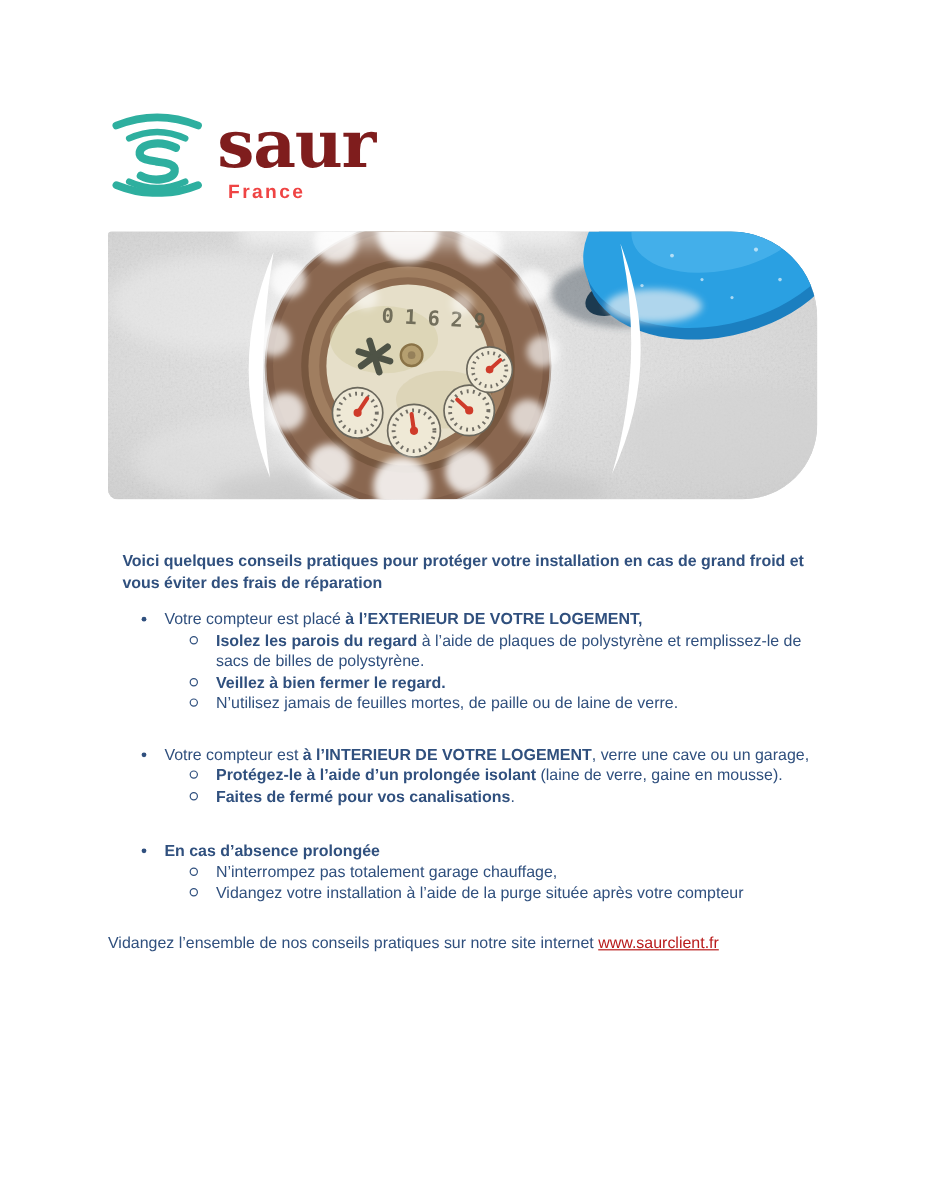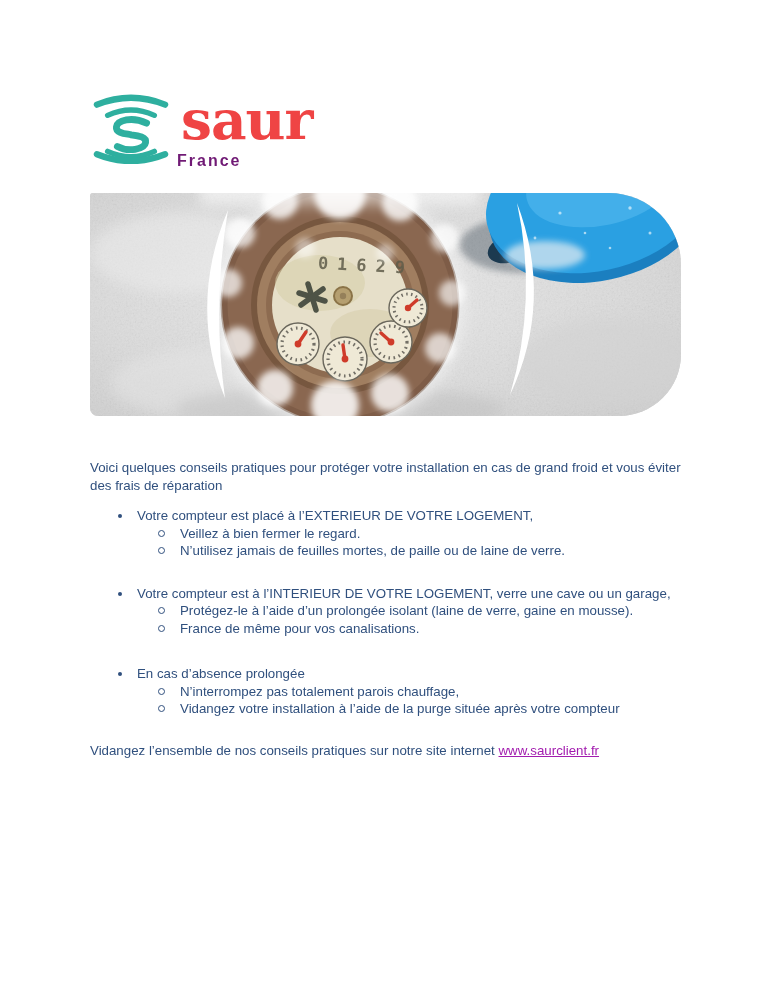--- a/index.html
+++ b/index.html
@@ -5,56 +5,56 @@
   html,body{margin:0;padding:0;}
   body{
     width:773px;height:1000px;background:#ffffff;position:relative;
     font-family:"Liberation Sans",sans-serif;overflow:hidden;
   }
   
   .logo-icon{position:absolute;left:90px;top:90px;width:82px;height:74px;}
   .brand{
     position:absolute;left:181px;top:94px;
     font-family:"DejaVu Serif",serif;font-weight:bold;
-    font-size:55px;line-height:52px;color:#ef4444;letter-spacing:-1px;
+    font-size:55px;line-height:52px;color:#7f1d1d;letter-spacing:-1px;
   }
   .region{
-    position:absolute;left:177px;top:152px;
-    font-size:16px;font-weight:600;letter-spacing:2px;color:#701a75;
+    position:absolute;left:190px;top:152px;
+    font-size:16px;font-weight:600;letter-spacing:2px;color:#ef4444;
   }
   
   .photo{
     position:absolute;left:90px;top:193px;width:591px;height:223px;
     border-radius:3px 72px 62px 8px;overflow:hidden;background:#dcdcdc;
   }
   .photo svg{display:block;}
   
   .content{
     position:absolute;left:90px;top:459px;width:596px;
     color:#30507e;font-size:13.3px;line-height:17.5px;
   }
-  .intro{font-weight:normal;margin:0 0 13px 0;}
+  .intro{font-weight:bold;margin:0 0 13px 12px;}
   .sec{margin:0;padding:0;list-style:none;}
   .sec1{margin-bottom:25px;}
   .sec2{margin-bottom:28px;}
   .sec3{margin-bottom:24px;}
   .l1{position:relative;padding-left:47px;}
   .l2{position:relative;padding-left:90px;}
   .dot{
     position:absolute;left:28px;top:7px;width:4px;height:4px;
     border-radius:50%;background:#30507e;
   }
   .ring{
     position:absolute;left:68px;top:5px;width:5px;height:5px;
     border:1.3px solid #30507e;border-radius:50%;background:transparent;
   }
-  .b{font-weight:normal;}
+  .b{font-weight:bold;}
   .closing{margin:0 0 16px 0;}
   .linkline{margin:0;}
-  .weblink{color:#a21caf;text-decoration:underline;cursor:pointer;}
+  .weblink{color:#b91c1c;text-decoration:underline;cursor:pointer;}
 </style>
 </head>
 <body>
 
 <div class="logo-icon">
   <svg width="82" height="74" viewBox="0 0 82 76" xmlns="http://www.w3.org/2000/svg">
     <g stroke="#2EAF9F" fill="none" stroke-linecap="round">
       <path d="M6,15 Q41,1 76,15" stroke-width="6.5"></path>
       <path d="M17,26 Q41,15 65,26" stroke-width="5.5"></path>
       <path d="M57,34 C42,27 27,31 26,38 C25,45 38,45 41,46 C49,47 57,48 56,54 C55,61 38,64 27,58" stroke-width="7"></path>
@@ -193,51 +193,55 @@
 
   <p class="intro">Voici quelques conseils pratiques pour protéger votre installation en cas de grand froid et vous éviter des frais de réparation</p>
 
   <ul class="sec sec1">
     <li class="l1">
       <span class="dot"></span>
       <span>Votre compteur est placé </span><span class="b">à l’EXTERIEUR DE VOTRE LOGEMENT,</span><span></span>
     </li>
     <li class="l2">
       <span class="ring"></span>
+      <span class="b">Isolez les parois du regard</span><span> à l’aide de plaques de polystyrène et remplissez-le de sacs de billes de polystyrène.</span>
+    </li>
+    <li class="l2">
+      <span class="ring"></span>
       <span class="b">Veillez à bien fermer le regard.</span><span></span>
     </li>
     <li class="l2">
       <span class="ring"></span>
       <span class="b"></span><span>N’utilisez jamais de feuilles mortes, de paille ou de laine de verre.</span>
     </li>
   </ul>
 
   <ul class="sec sec2">
     <li class="l1">
       <span class="dot"></span>
       <span>Votre compteur est </span><span class="b">à l’INTERIEUR DE VOTRE LOGEMENT</span><span>, verre une cave ou un garage,</span>
     </li>
     <li class="l2">
       <span class="ring"></span>
       <span class="b">Protégez-le à l’aide d’un prolongée isolant</span><span> (laine de verre, gaine en mousse).</span>
     </li>
     <li class="l2">
       <span class="ring"></span>
-      <span class="b">France de même pour vos canalisations</span><span>.</span>
+      <span class="b">Faites de fermé pour vos canalisations</span><span>.</span>
     </li>
   </ul>
 
   <ul class="sec sec3">
     <li class="l1">
       <span class="dot"></span>
       <span></span><span class="b">En cas d’absence prolongée</span><span></span>
     </li>
     <li class="l2">
       <span class="ring"></span>
-      <span class="b"></span><span>N’interrompez pas totalement parois chauffage,</span>
+      <span class="b"></span><span>N’interrompez pas totalement garage chauffage,</span>
     </li>
     <li class="l2">
       <span class="ring"></span>
       <span class="b"></span><span>Vidangez votre installation à l’aide de la purge située après votre compteur</span>
     </li>
   </ul>
 
 
   <p class="linkline">
     <span>Vidangez l’ensemble de nos conseils pratiques sur notre site internet </span><a class="weblink">www.saurclient.fr</a>

